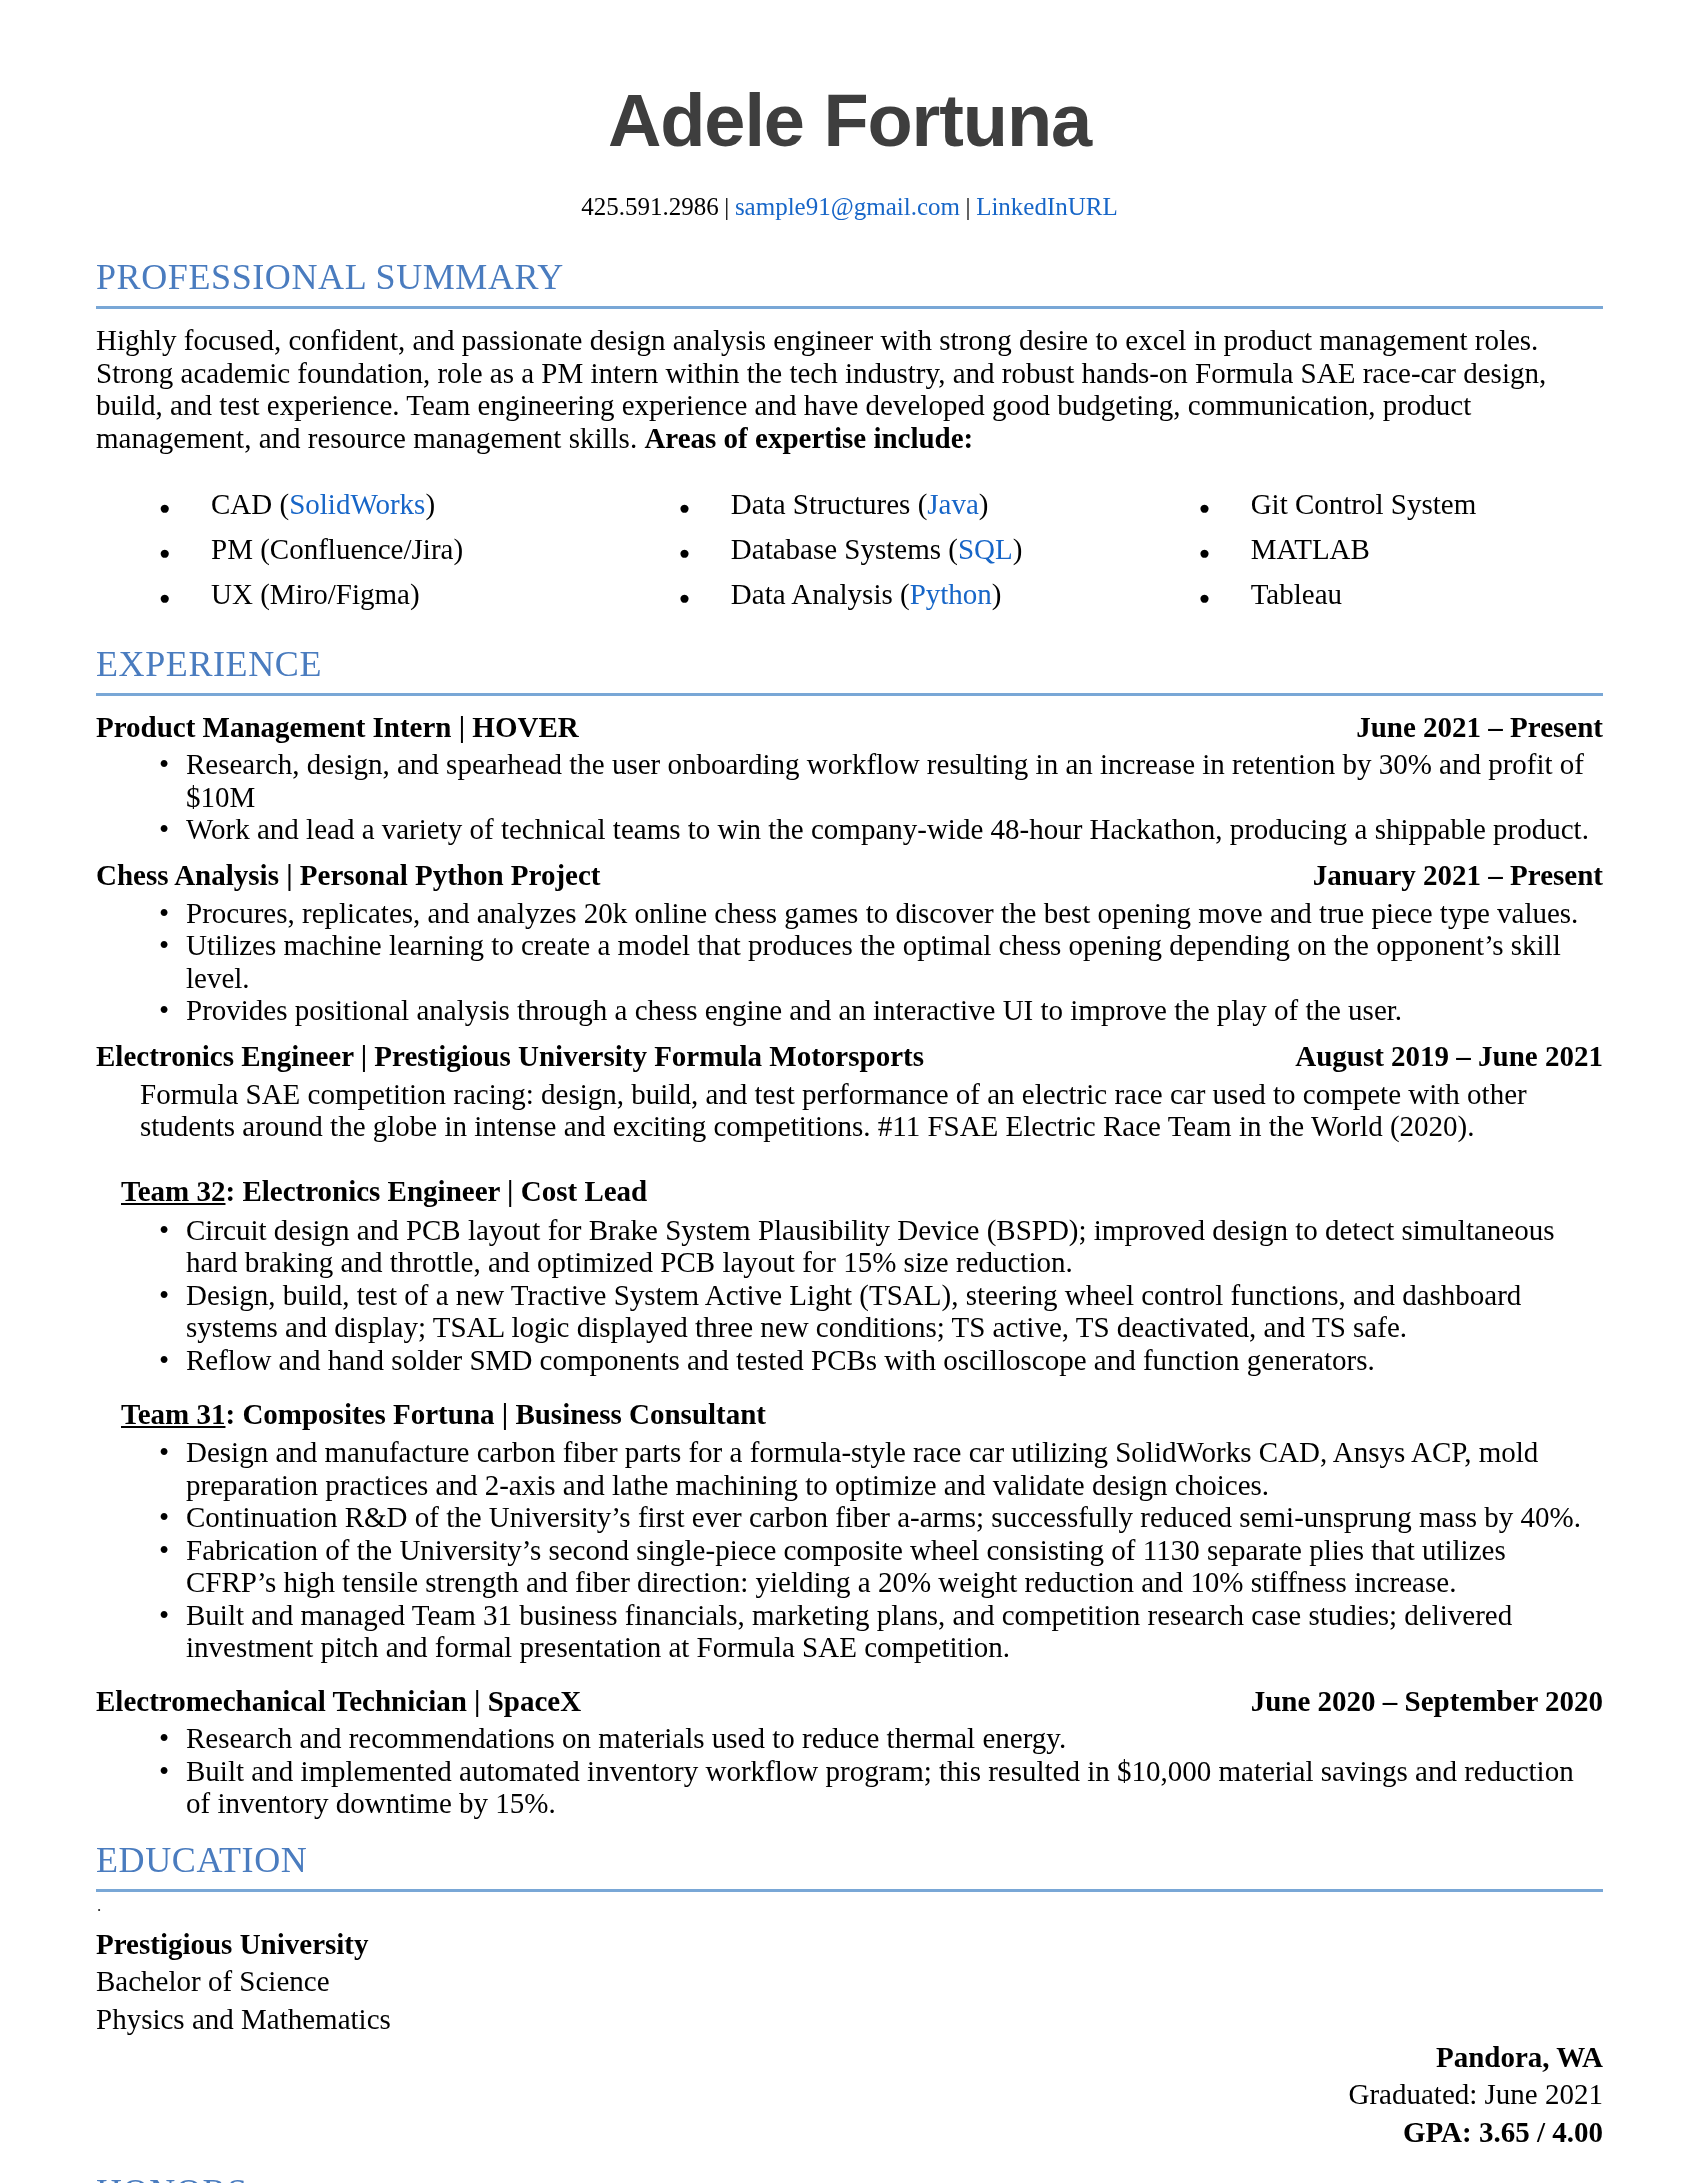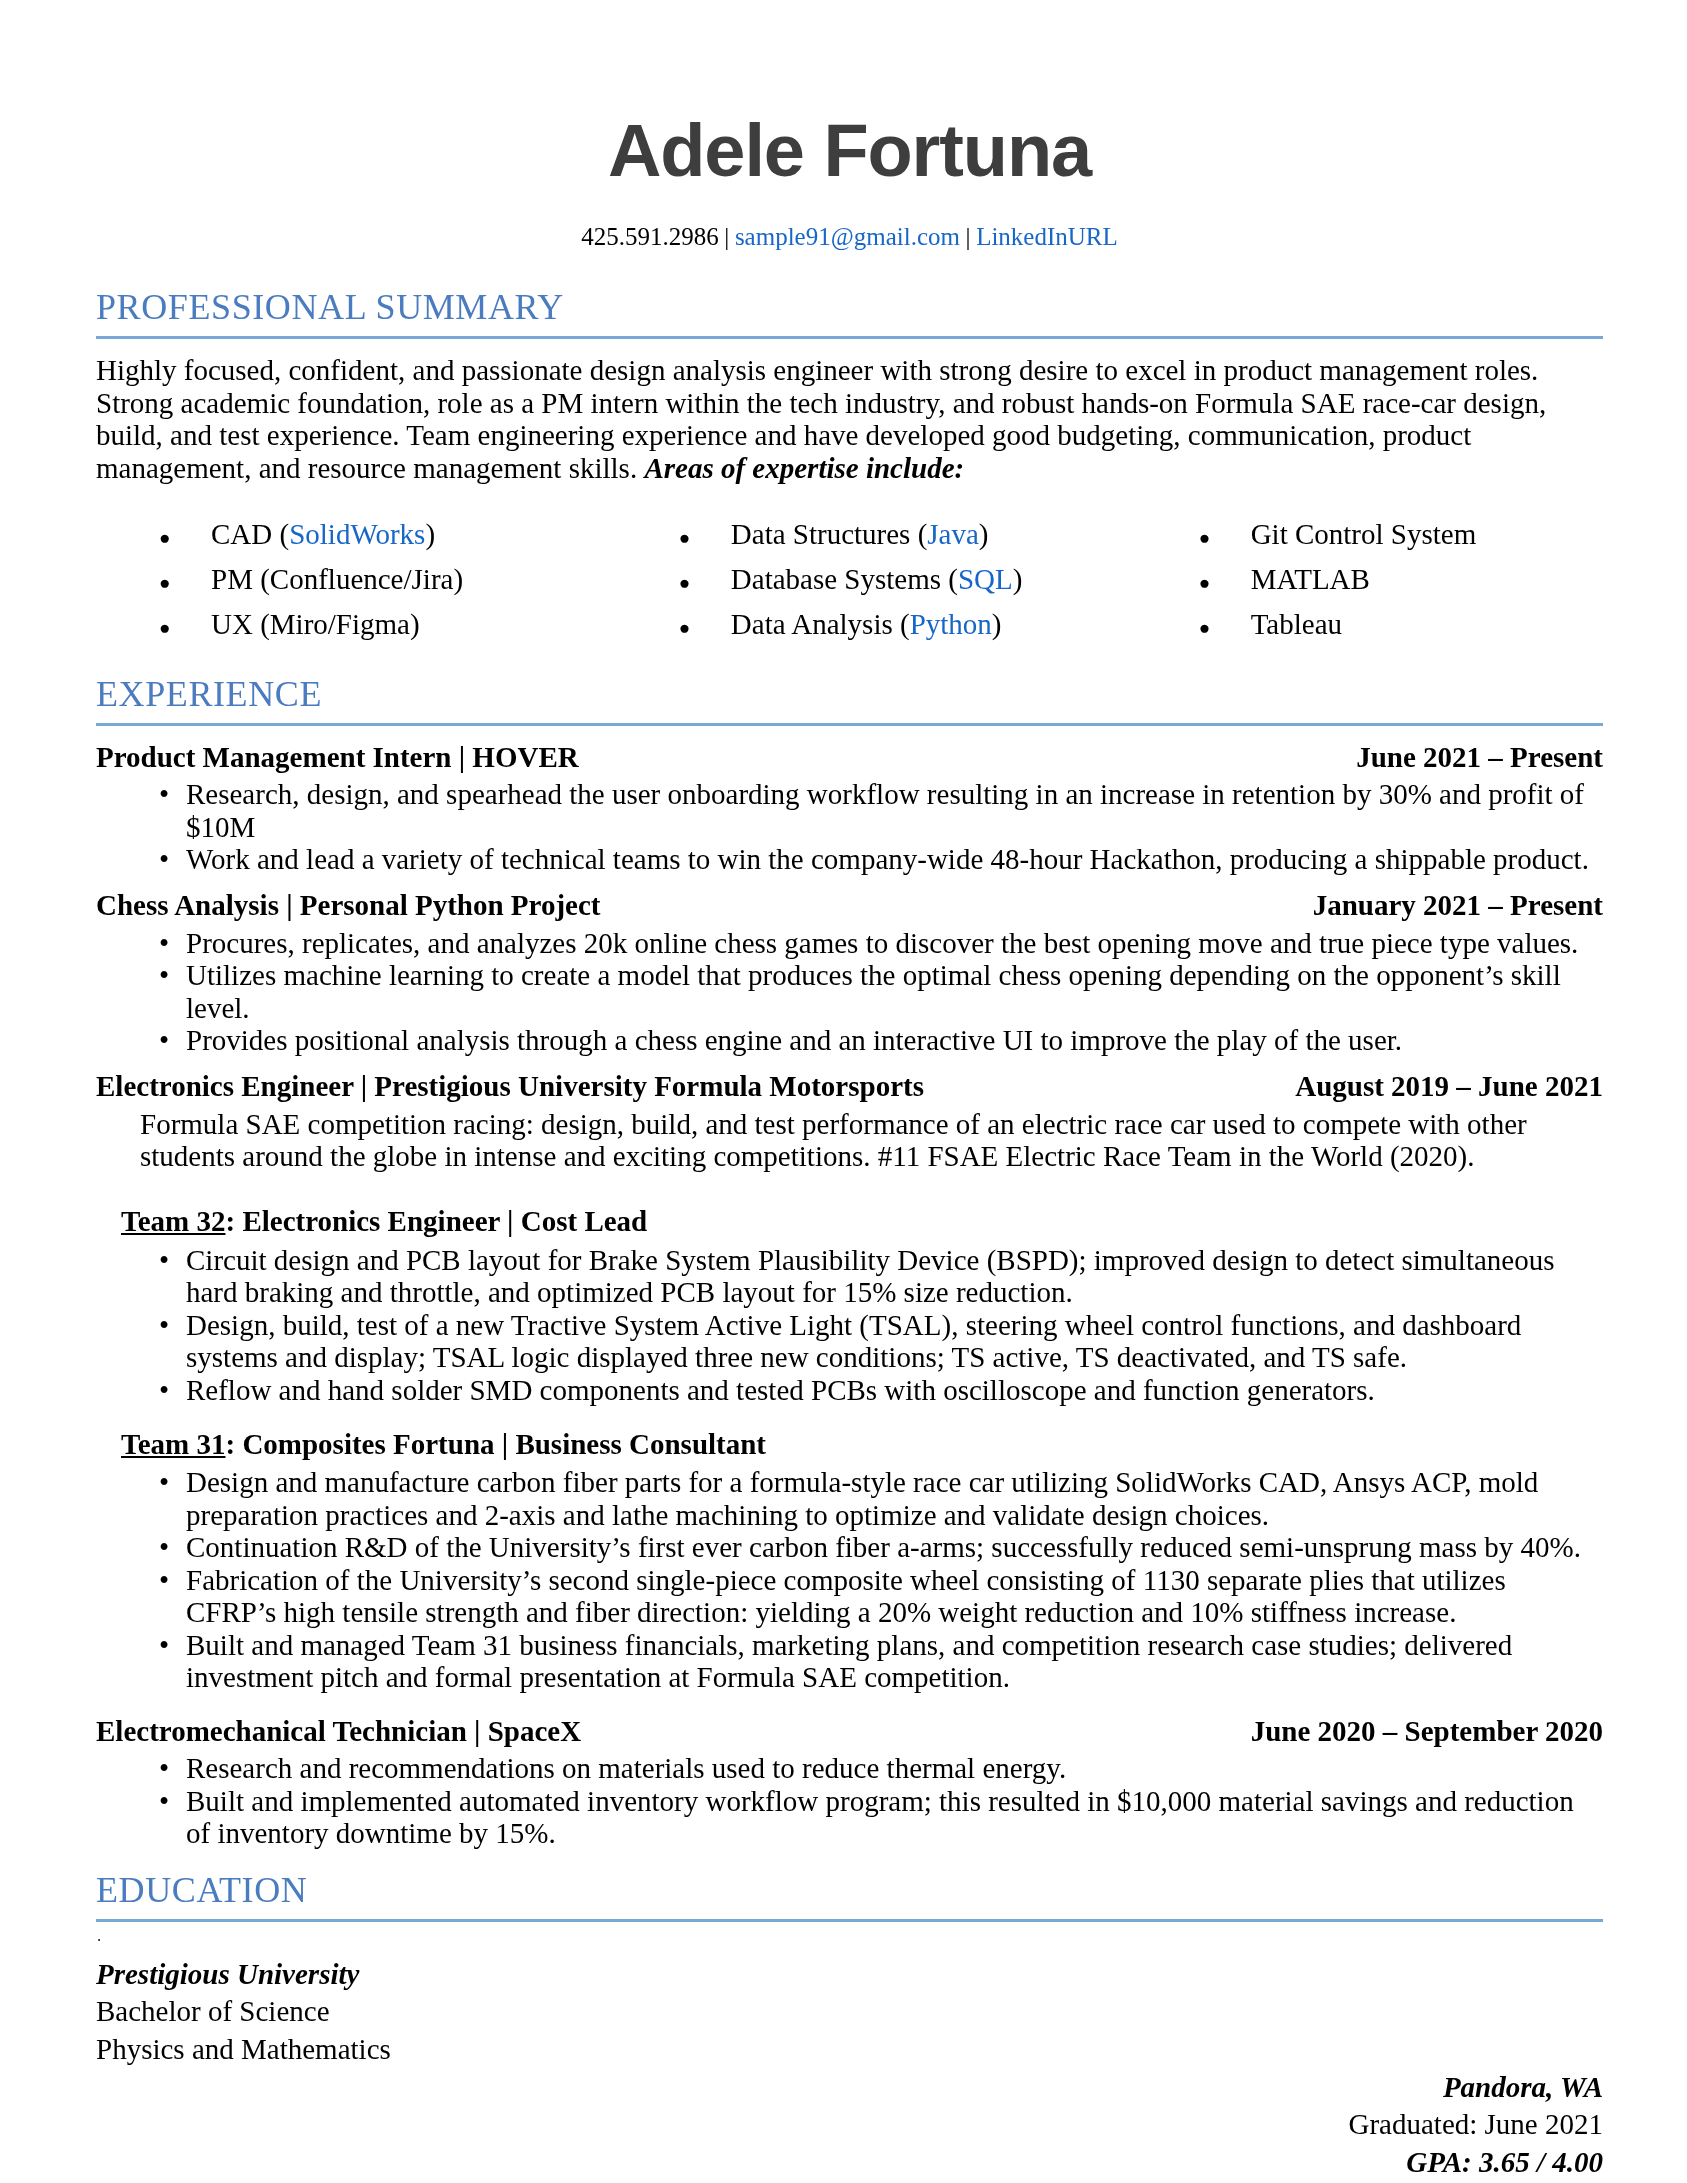--- a/index.html
+++ b/index.html
@@ -11,21 +11,21 @@
     overflow: hidden;
   }
   body {
     font-family: "Liberation Serif", serif;
     color: #000000;
   }
   .page {
     box-sizing: border-box;
     width: 1687px;
     height: 2183px;
-    padding: 112px 84px 56px 96px;
+    padding: 82px 84px 56px 96px;
     border-radius: 19px;
   }
   
   .name {
     font-family: "Liberation Sans", sans-serif;
     font-weight: bold;
     font-size: 74px;
     line-height: 1.05;
     letter-spacing: -1.1px;
     color: var(--name, #3e3e3e);
@@ -55,21 +55,21 @@
     padding-bottom: 7.9px;
     margin: 0 0 15.7px 0;
   }
   
   .summary-text {
     font-size: 29px;
     line-height: 1.12;
     margin: 0 0 34px 0;
     white-space: pre-wrap;
   }
-  .bold { font-weight: bold; font-style: italic; }
+  .bold { font-weight: bold; }
   
   .skills {
     display: grid;
     grid-template-columns: 36% 36% 28%;
     row-gap: 12.4px;
     font-size: 29px;
     line-height: 1.12;
     padding-left: 63px;
     margin: 0 0 33px 0;
   }

